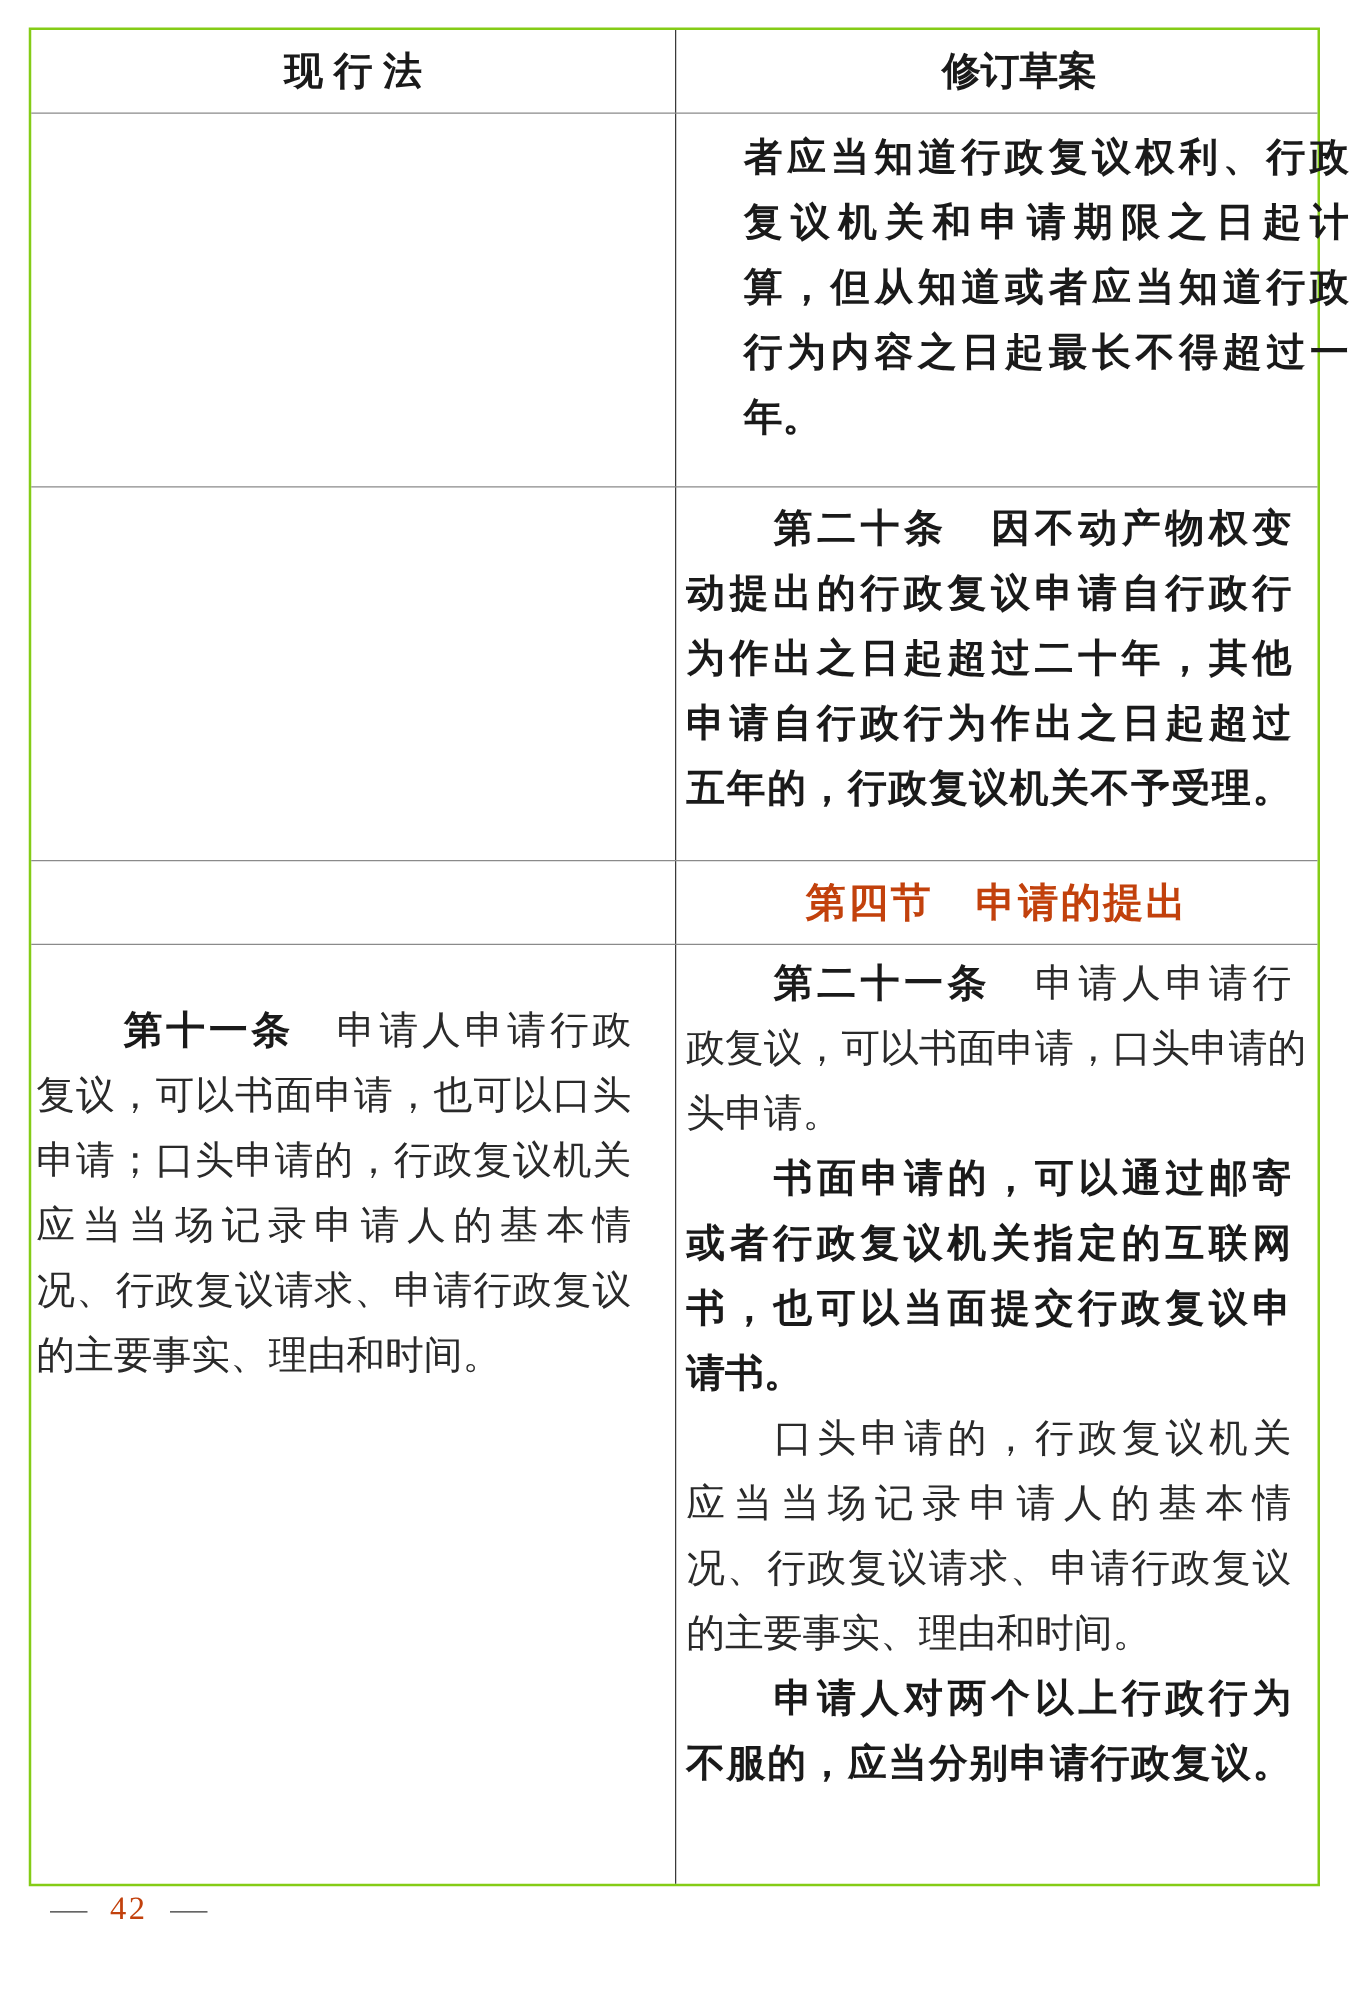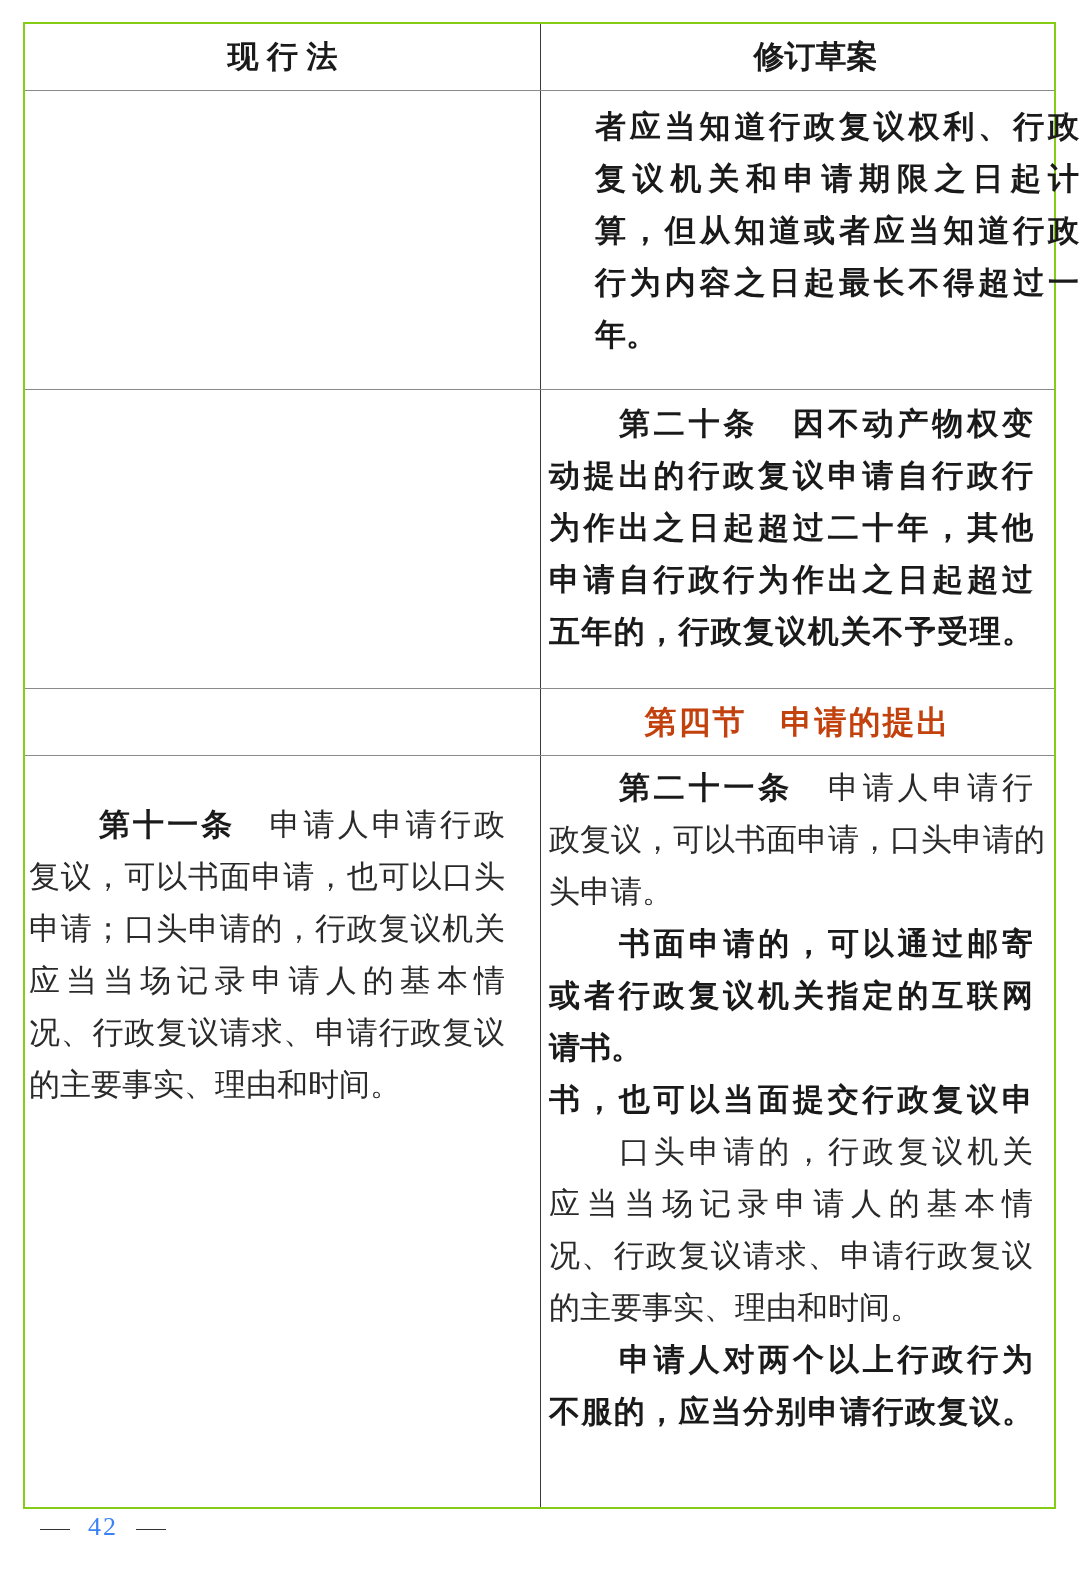--- a/index.html
+++ b/index.html
@@ -16,21 +16,21 @@
   .lines { position: absolute; }
   .ln {
     display: block; height: 52px; line-height: 52px; white-space: nowrap;
     text-align: justify; text-align-last: justify; font-size: 31px;
   }
   .ln.last { text-align-last: left; }
   .ln.indent { padding-left: 70px; }
   .sans { font-family: "DejaVu Sans", "Liberation Sans", sans-serif; font-weight: bold; color: #1a1a1a; }
   .serif { font-family: "DejaVu Serif", "Liberation Serif", serif; font-weight: normal; color: #2a2a2a; }
   .sect { font-family: "DejaVu Sans", "Liberation Sans", sans-serif; font-weight: bold; font-size: 32px; text-align: center; line-height: 66px; letter-spacing: 2px; color: #c2410c; }
-  .footer { position: absolute; left: 40px; top: 1512px; font-family: "Liberation Serif", "DejaVu Serif", serif; font-size: 26px; color: #3b82f6; letter-spacing: 2px; }
+  .footer { position: absolute; left: 40px; top: 1512px; font-family: "Liberation Serif", "DejaVu Serif", serif; font-size: 26px; color: #c2410c; letter-spacing: 2px; }
   .footer .dash { display: inline-block; width: 30px; height: 1px; background: #333; vertical-align: middle; margin: 0 18px 0 0; }
   .footer .dash.r { margin: 0 0 0 18px; }
   .seg { }
 </style>
 </head>
 <body>
 
 <div class="page">
   <div class="table">
     <div class="vline"></div>
@@ -70,22 +70,22 @@
         <div class="ln"><span class="seg serif">应当当场记录申请人的基本情</span></div>
         <div class="ln"><span class="seg serif">况、行政复议请求、申请行政复议</span></div>
         <div class="ln last"><span class="seg serif">的主要事实、理由和时间。</span></div>
       </div>
     <div class="cell lines" id="r4r" style="left:524px;top:737px;width:484px;">
         <div class="ln indent"><span class="seg sans">第二十一条　</span><span class="seg serif">申请人申请行</span></div>
         <div class="ln"><span class="seg serif">政复议，可以书面申请，口头申请的</span></div>
         <div class="ln last"><span class="seg serif">头申请。</span></div>
         <div class="ln indent"><span class="seg sans">书面申请的，可以通过邮寄</span></div>
         <div class="ln"><span class="seg sans">或者行政复议机关指定的互联网</span></div>
+        <div class="ln"><span class="seg sans">书，也可以当面提交行政复议申</span></div>
         <div class="ln last"><span class="seg sans">请书。</span></div>
-        <div class="ln"><span class="seg sans">书，也可以当面提交行政复议申</span></div>
         <div class="ln indent"><span class="seg serif">口头申请的，行政复议机关</span></div>
         <div class="ln"><span class="seg serif">应当当场记录申请人的基本情</span></div>
         <div class="ln"><span class="seg serif">况、行政复议请求、申请行政复议</span></div>
         <div class="ln last"><span class="seg serif">的主要事实、理由和时间。</span></div>
         <div class="ln indent"><span class="seg sans">申请人对两个以上行政行为</span></div>
         <div class="ln"><span class="seg sans">不服的，应当分别申请行政复议。</span></div>
       </div>
   </div>
 
   <div class="footer">

